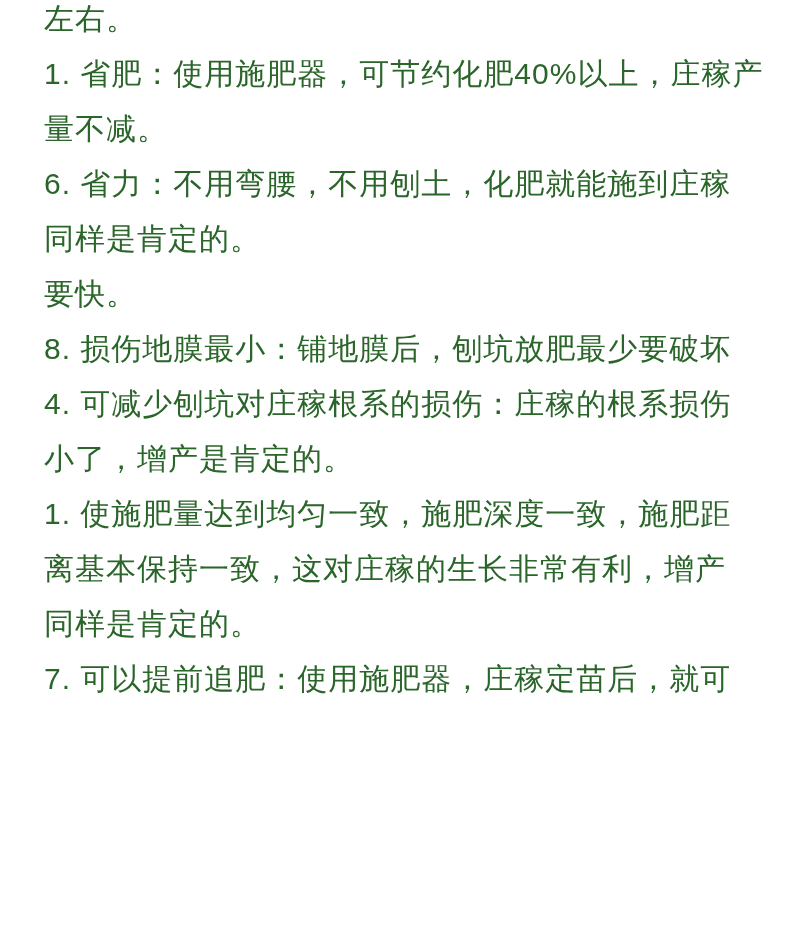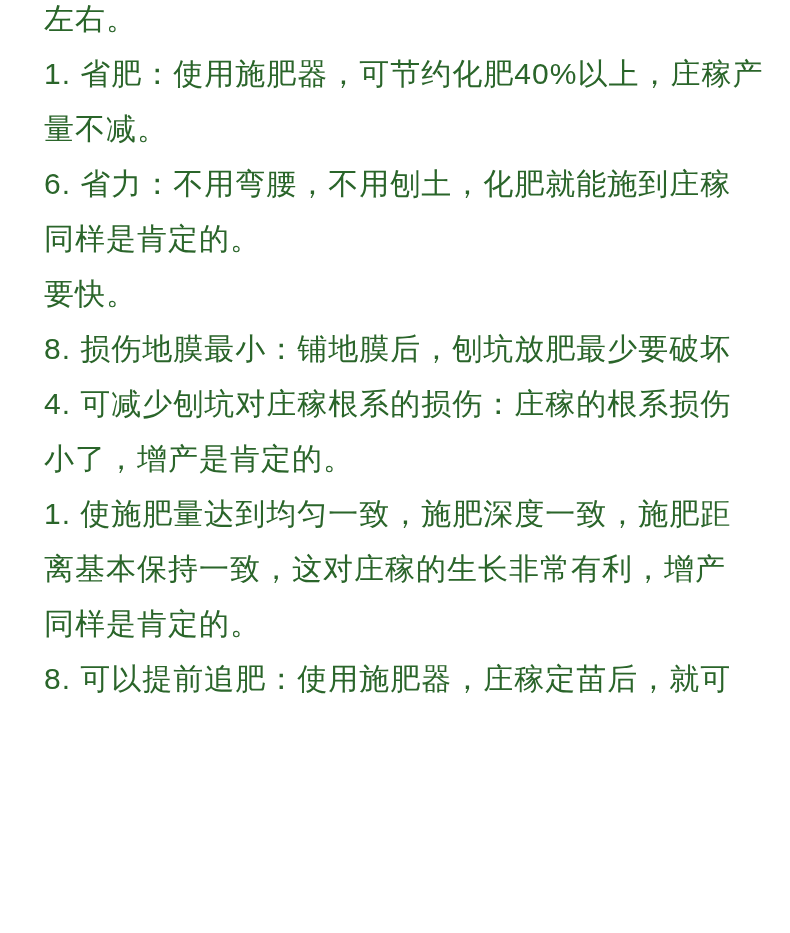--- a/index.html
+++ b/index.html
@@ -39,14 +39,14 @@
   <div class="text-line">量不减。</div>
   <div class="text-line">6. 省力：不用弯腰，不用刨土，化肥就能施到庄稼</div>
   <div class="text-line">同样是肯定的。</div>
   <div class="text-line">要快。</div>
   <div class="text-line">8. 损伤地膜最小：铺地膜后，刨坑放肥最少要破坏</div>
   <div class="text-line">4. 可减少刨坑对庄稼根系的损伤：庄稼的根系损伤</div>
   <div class="text-line">小了，增产是肯定的。</div>
   <div class="text-line">1. 使施肥量达到均匀一致，施肥深度一致，施肥距</div>
   <div class="text-line">离基本保持一致，这对庄稼的生长非常有利，增产</div>
   <div class="text-line">同样是肯定的。</div>
-  <div class="text-line">8. 可以提前追肥：使用施肥器，庄稼定苗后，就可</div>
+  <div class="text-line">7. 可以提前追肥：使用施肥器，庄稼定苗后，就可</div>
 </div>
 
 </body></html>

